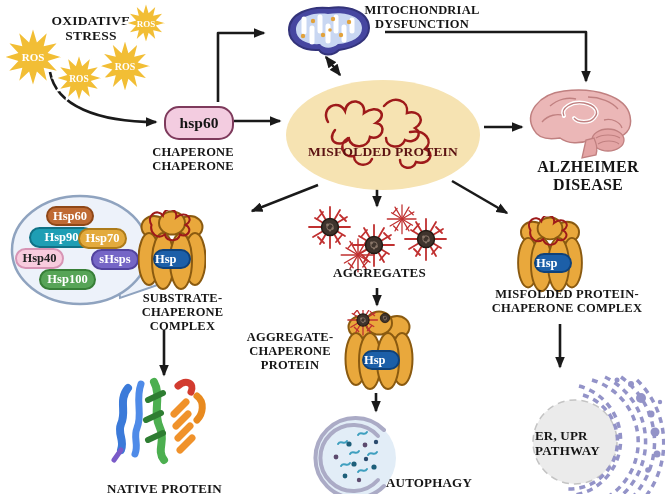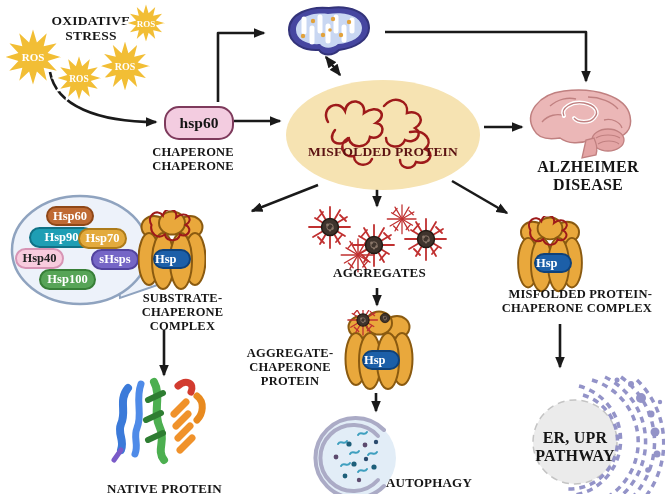--- a/index.html
+++ b/index.html
@@ -143,20 +143,24 @@
     <g style="fill:var(--mito_dot);">
       <circle cx="20" cy="32" r="2.2"></circle>
         <circle cx="30" cy="17" r="2.2"></circle>
       <circle cx="40" cy="31" r="2.2"></circle>
         <circle cx="50" cy="15" r="2.2"></circle>
       <circle cx="58" cy="31" r="2.2"></circle>
         <circle cx="66" cy="18" r="2.2"></circle>
       <circle cx="47" cy="26" r="1.8"></circle>
     </g>
   </svg>
+  <div class="lbl" style="left:362px;top:3px;width:120px;font-size:12.5px;">
+    <div>MITOCHONDRIAL</div>
+    <div>DYSFUNCTION</div>
+  </div>
 
   <div class="oval">
     <svg width="194" height="110" viewBox="0 0 194 110">
       <g class="sq" style="stroke-width:2.5;">
         <path d="M42,42 c-8,-14 10,-24 17,-11 c2,-14 21,-12 19,2 c14,-10 25,2 12,10 c12,2 6,18 -6,14 c-2,12 -19,12 -21,2 c-10,10 -23,2 -14,-9"></path>
         <path d="M98,26 c10,-11 25,-6 23,7 c13,-4 19,9 8,15 c9,6 0,17 -10,12 c-4,10 -19,8 -19,-2"></path>
         <path d="M124,52 c15,-3 24,9 15,17 c11,4 4,17 -9,13 c-3,9 -16,7 -16,-2"></path>
         <path d="M62,58 c-10,6 -6,20 6,18 c0,10 14,12 18,3"></path>
       </g>
     </svg>
@@ -266,21 +270,21 @@
         <use href="#burst"></use>
         <use href="#core"></use>
       </g>
     <g transform="translate(38,8) scale(0.55)">
         <use href="#core"></use>
       </g>
   </svg>
   <div class="hsp-badge" style="left:362px;top:350px;">
     <span>Hsp</span>
     </div>
-  <div class="lbl" style="left:238px;top:346px;width:104px;font-size:12.5px;">
+  <div class="lbl" style="left:238px;top:330px;width:104px;font-size:12.5px;">
     <div>AGGREGATE-</div>
     <div>CHAPERONE</div>
     <div>PROTEIN</div>
   </div>
 
   <svg class="abs" style="left:308px;top:414px;" width="100" height="80" viewBox="0 0 100 80">
     <circle cx="48" cy="44" r="40" style="fill:var(--autophagy_bg);"></circle>
     <path class="mem" d="M76,16 A40,40 0 1 0 76,72"></path>
     <path class="mem" d="M70,22 A33,33 0 1 0 70,66"></path>
     <g class="aqs">
@@ -305,21 +309,21 @@
   </svg>
   <div class="lbl" style="left:374px;top:476px;width:110px;font-size:13px;">AUTOPHAGY</div>
 
   <svg class="abs" style="left:514px;top:216px;" width="72" height="80" viewBox="0 0 64 84">
     <use href="#barrel"></use>
     <use href="#squig" transform="translate(2,-4) scale(0.95)"></use>
   </svg>
   <div class="hsp-badge" style="left:534px;top:253px;">
     <span>Hsp</span>
     </div>
-  <div class="lbl" style="left:482px;top:287px;width:170px;font-size:12.5px;text-align:right;">
+  <div class="lbl" style="left:482px;top:287px;width:170px;font-size:12.5px;">
     <div>MISFOLDED PROTEIN-</div>
     <div>CHAPERONE COMPLEX</div>
   </div>
 
   <svg class="abs" style="left:505px;top:368px;" width="160" height="126" viewBox="0 0 160 126">
     <circle cx="70" cy="74" r="42" style="fill:var(--er_circle);stroke:#C4C4C4;stroke-width:1.5;stroke-dasharray:7,5;"></circle>
     <path class="ert" d="M78,27 A48,48 0 0 1 62,121"></path>
     <path class="ert" d="M74,18 A56,56 0 0 1 56,128"></path>
     <path class="ert" d="M87,12 A64,64 0 0 1 50,136"></path>
     <path class="ert" d="M100,9 A72,72 0 0 1 58,145"></path>
@@ -329,18 +333,18 @@
       <circle cx="136" cy="30" r="5"></circle>
         <circle cx="146" cy="46" r="3.5"></circle>
       <circle cx="126" cy="16" r="3"></circle>
         <circle cx="150" cy="64" r="4.5"></circle>
       <circle cx="112" cy="12" r="2.5"></circle>
         <circle cx="152" cy="86" r="3.5"></circle>
       <circle cx="143" cy="102" r="2.8"></circle>
         <circle cx="155" cy="34" r="2.2"></circle>
     </g>
   </svg>
-  <div class="lbl" style="left:535px;top:429px;width:80px;font-size:16px;text-align:center;">
+  <div class="lbl" style="left:535px;top:429px;width:80px;font-size:13px;text-align:left;">
     <div>ER, UPR</div>
     <div>PATHWAY</div>
   </div>
 
 </div>
 
 </body></html>

